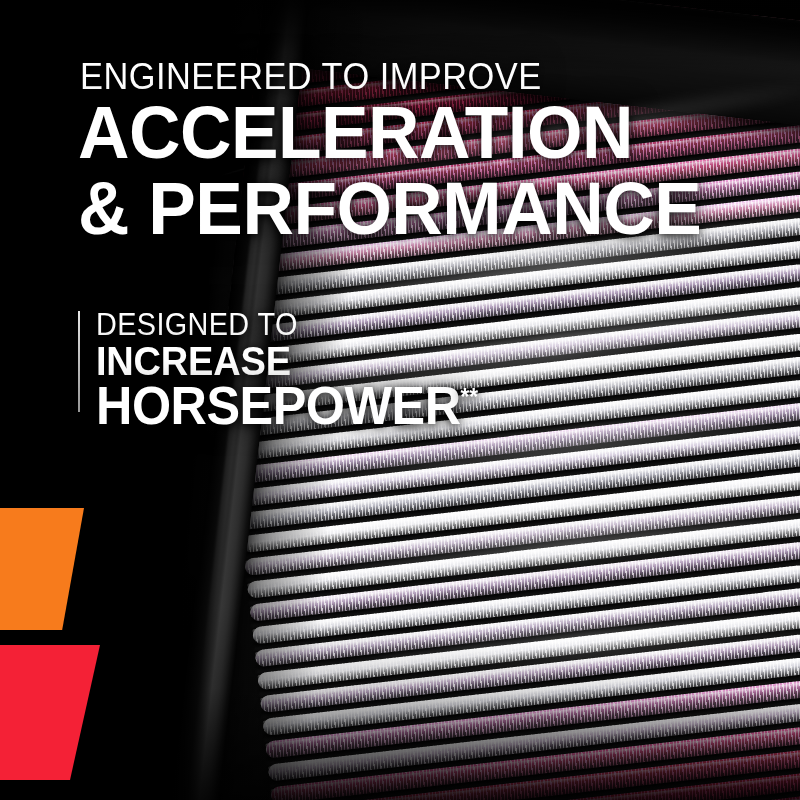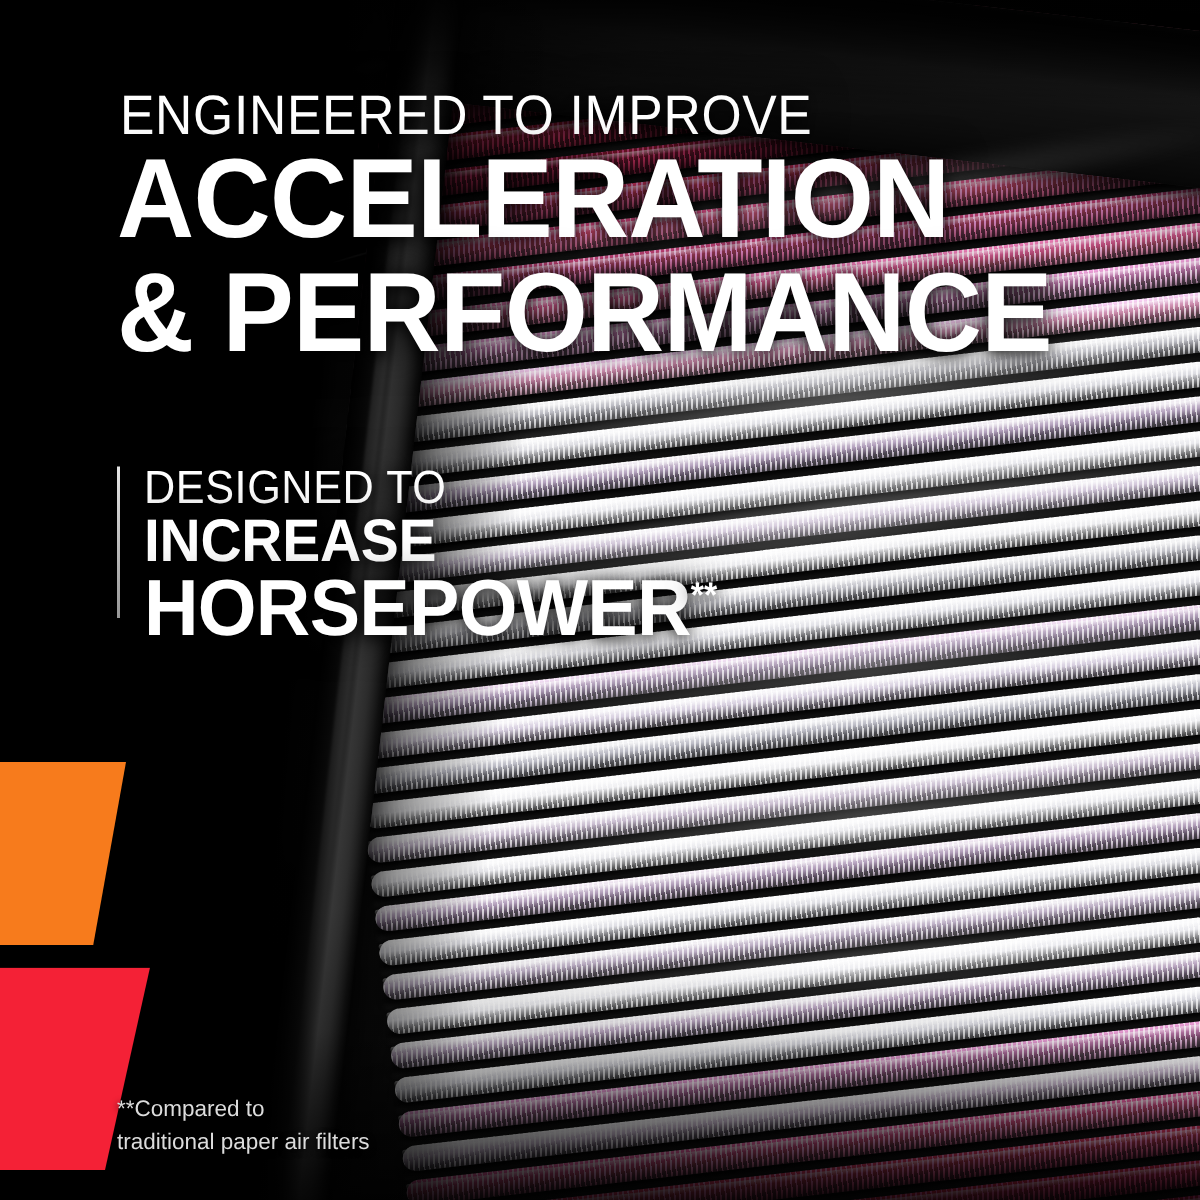--- a/index.html
+++ b/index.html
@@ -353,18 +353,14 @@
 
   <div class="txt" id="eyebrow">ENGINEERED TO IMPROVE</div>
   <div class="txt" id="head1">ACCELERATION</div>
   <div class="txt" id="head2">&amp; PERFORMANCE</div>
 
   <div id="rule"></div>
   <div class="txt" id="sub1">DESIGNED TO</div>
   <div class="txt" id="sub2">INCREASE</div>
   <div class="txt" id="sub3"><span>HORSEPOWER</span><sup>**</sup></div>
 
-  <div class="txt" id="footnote">
-    <span>**Compared to</span>
-    <span>traditional paper air filters</span>
-  </div>
 
 </div>
 
 </body></html>

